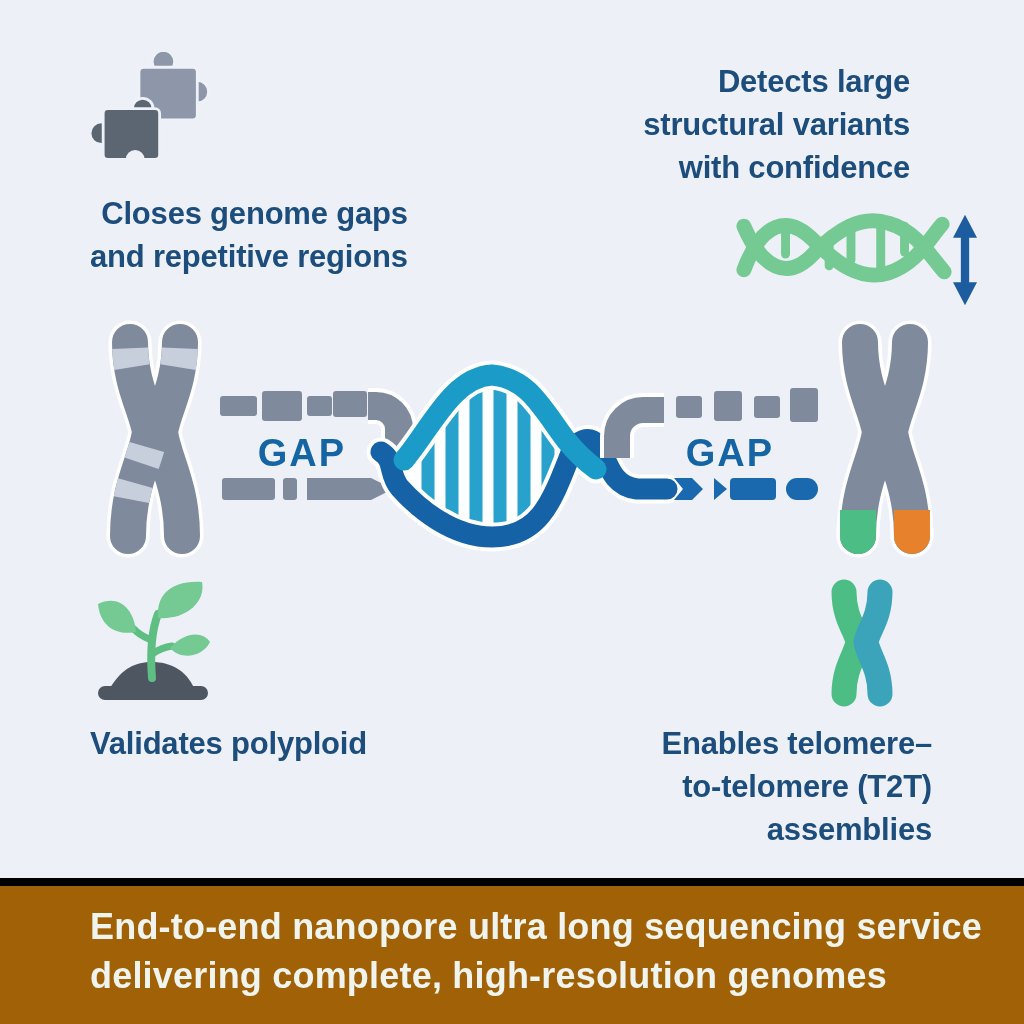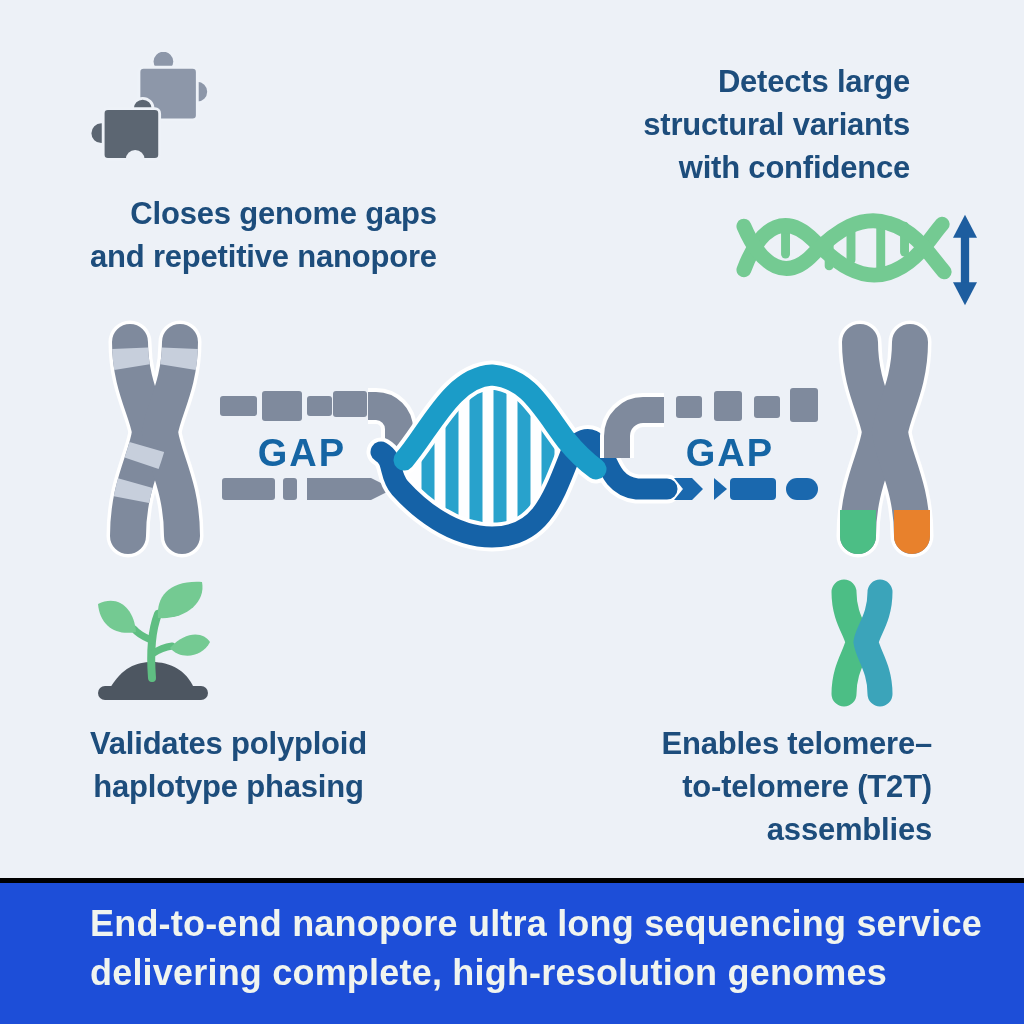--- a/index.html
+++ b/index.html
@@ -18,21 +18,21 @@
   .feature-text.tr{right:114px;top:60px;text-align:right;}
   .feature-text.bl{left:90px;top:722px;text-align:center;}
   .feature-text.br{right:92px;top:722px;text-align:right;}
   .center-diagram{position:absolute;left:80px;top:308px;width:870px;height:262px;}
   .center-diagram text{
     font-family:"Liberation Sans", sans-serif;
     font-size:38px;font-weight:700;fill:#1565a4;letter-spacing:2px;
   }
   .banner{
     position:absolute;left:0;top:878px;width:1024px;height:146px;
-    background:#1d4ed8;border-top:5px solid #000000;box-sizing:border-box;
+    background:#a16207;border-top:8px solid #000000;box-sizing:border-box;
   }
   .banner-text{
     position:absolute;left:90px;top:16px;
     font-size:36px;line-height:49px;font-weight:600;
     color:#f0f4ef;letter-spacing:0.2px;white-space:nowrap;
   }
 </style>
 </head>
 <body>
 
@@ -48,21 +48,21 @@
       <g fill="#5c6672">
         <circle cx="4" cy="86" r="12"></circle>
         <circle cx="48" cy="60" r="11"></circle>
         <rect x="6" y="60" width="60" height="54" rx="5"></rect>
       </g>
     </g>
     <circle cx="40" cy="114" r="10" fill="#edf1f7"></circle>
   </svg>
   <div class="feature-text tl">
     <div>Closes genome gaps</div>
-    <div>and repetitive nanopore</div>
+    <div>and repetitive regions</div>
   </div>
 
   <div class="feature-text tr">
     <div>Detects large</div>
     <div>structural variants</div>
     <div>with confidence</div>
   </div>
   <svg class="icon" style="left:730px;top:196px" width="238" height="110" viewBox="0 0 240 110">
     <g stroke="#74ca92" fill="none" stroke-linecap="round">
       <g stroke-width="9">
@@ -179,21 +179,20 @@
       <path d="M64,80 C70,76 76,73 84,72" stroke-width="7"></path>
     </g>
     <g fill="#74ca92">
       <path d="M48,58 C28,62 12,52 10,30 C30,20 46,34 48,58 Z"></path>
       <path d="M70,44 C68,22 82,6 114,8 C118,28 98,46 70,44 Z"></path>
       <path d="M82,74 C98,56 116,58 122,68 C114,84 92,86 82,74 Z"></path>
     </g>
   </svg>
   <div class="feature-text bl">
     <div>Validates polyploid</div>
-    <div>haplotype phasing</div>
   </div>
 
   <svg class="icon" style="left:822px;top:576px" width="80" height="134" viewBox="0 0 80 134">
     <g fill="none" stroke-linecap="round" stroke-width="25">
       <path d="M22,16 C22,42 34,54 36,66 C34,79 22,92 22,118" stroke="#4cbe85"></path>
       <path d="M58,16 C58,42 46,54 44,66 C46,79 58,92 58,118" stroke="#3ba4ba"></path>
     </g>
   </svg>
   <div class="feature-text br">
     <div>Enables telomere–</div>

